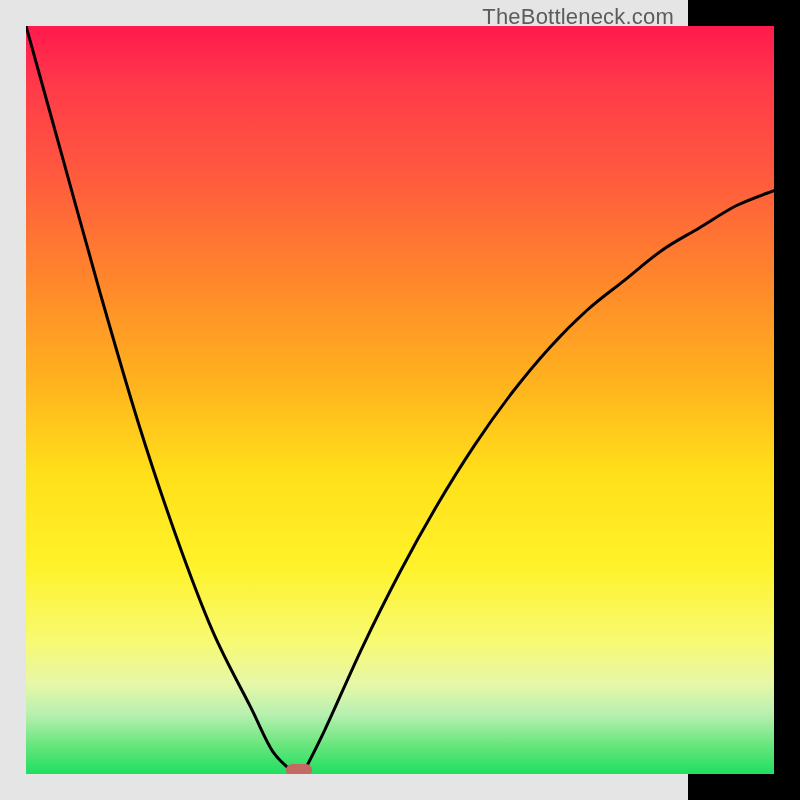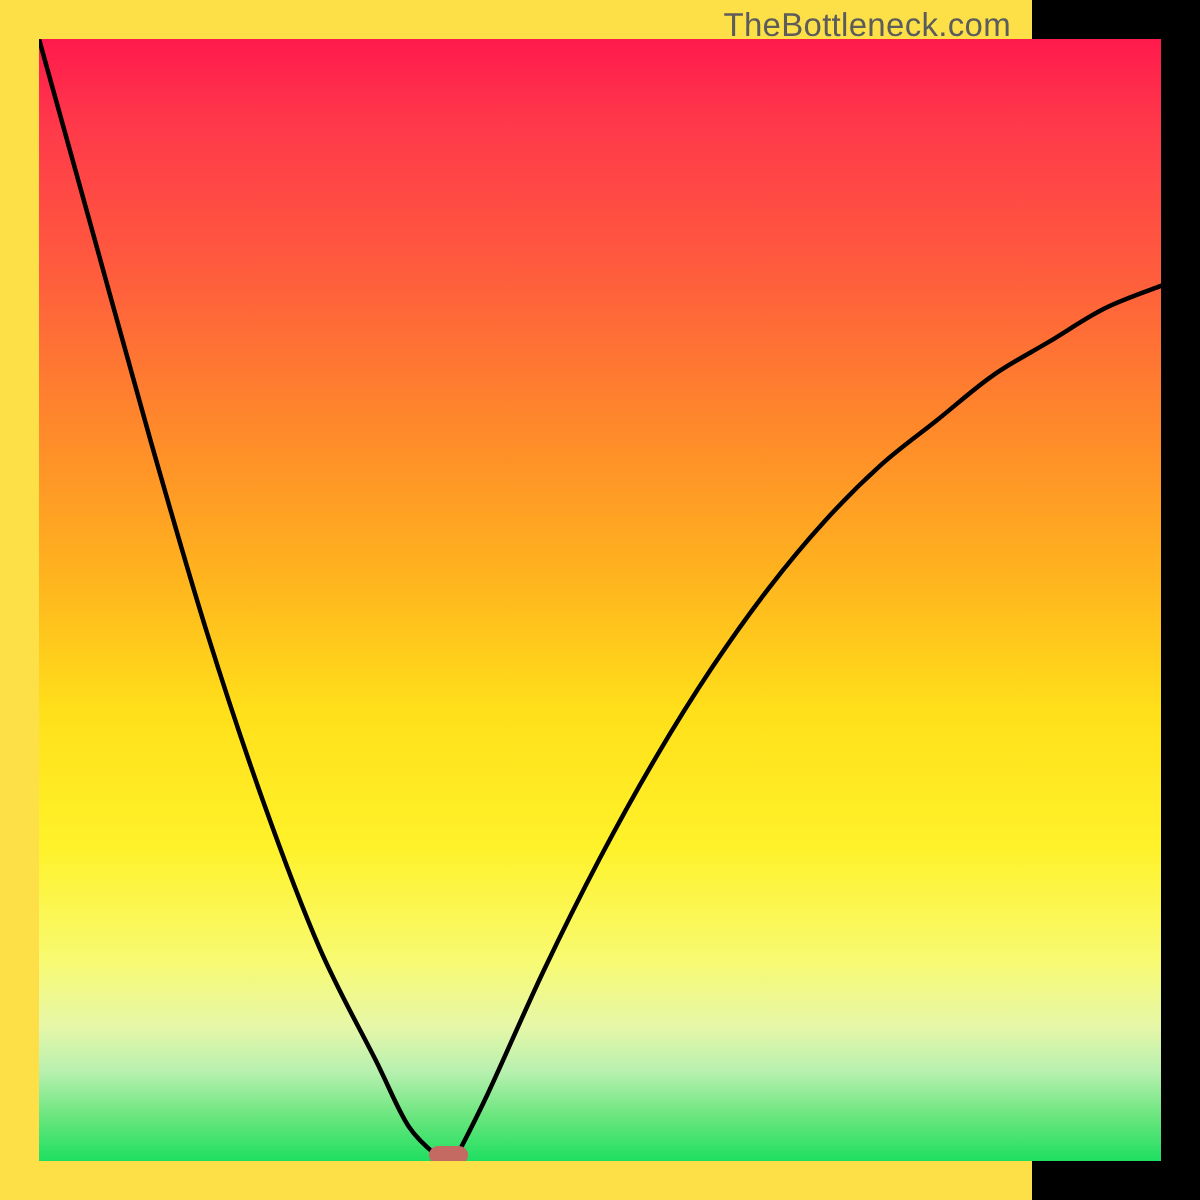--- a/index.html
+++ b/index.html
@@ -8,21 +8,21 @@
     width: 800px;
     height: 800px;
     background: #000;
     overflow: hidden;
     font-family: Arial, Helvetica, sans-serif;
   }
   .frame {
     position: relative;
     width: 688px;
     height: 800px;
-    background: #fde047;
+    background: #e5e5e5;
   }
   .watermark {
     position: absolute;
     top: 4px;
     right: 14px;
     color: #5c5c5c;
     font-size: 22px;
     font-weight: 500;
     letter-spacing: 0.2px;
     z-index: 20;

